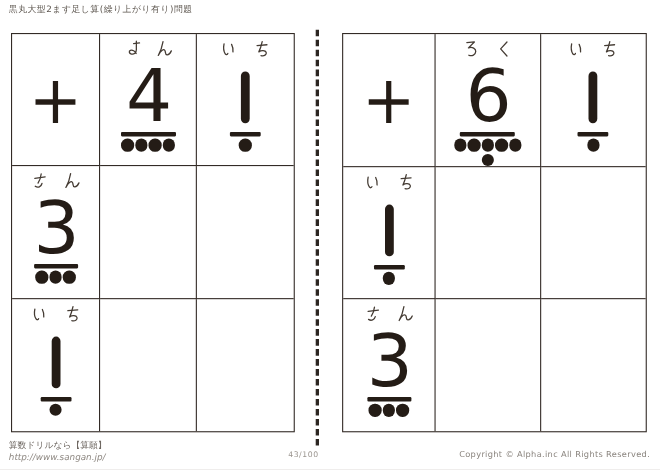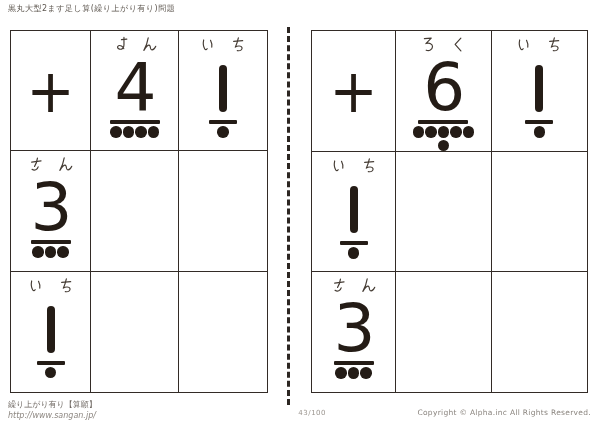--- a/index.html
+++ b/index.html
@@ -55,21 +55,21 @@
   .dot{width:11.5px;height:11.5px;border-radius:50%;background:var(--ink);}
   
   .divider{
     position:absolute;left:287px;top:27px;height:378px;width:0;
     border-left:3px dashed #2c2622;
   }
   
   .footer-left{position:absolute;left:8px;top:399px;font-size:8px;line-height:11px;color:var(--muted);}
   .footer-left .url{color:var(--muted2);font-style:italic;}
   .page-num{
-    position:absolute;left:262px;top:409px;width:64px;text-align:right;
+    position:absolute;left:262px;top:409px;width:64px;text-align:left;
     font-size:7px;color:#9a948e;letter-spacing:.5px;
   }
   .copyright{
     position:absolute;right:9px;top:408px;font-size:7.5px;color:#8a847e;letter-spacing:.3px;
   }
 </style>
 </head>
 <body>
 
 <div class="sheet">
@@ -255,21 +255,21 @@
             <div class="dot"></div>
             <div class="dot"></div>
           </div>
         </div>
       </div>
       <div class="cell no-b"></div>
       <div class="cell no-r no-b"></div>
     </div>
 
   <div class="footer-left">
-    <div>繰り上がり有り【算願】</div>
+    <div>算数ドリルなら【算願】</div>
     <div class="url">http://www.sangan.jp/</div>
   </div>
 
   <div class="page-num">43/100</div>
 
   <div class="copyright">Copyright © Alpha.inc All Rights Reserved.</div>
 
 </div>
 
 </body></html>

